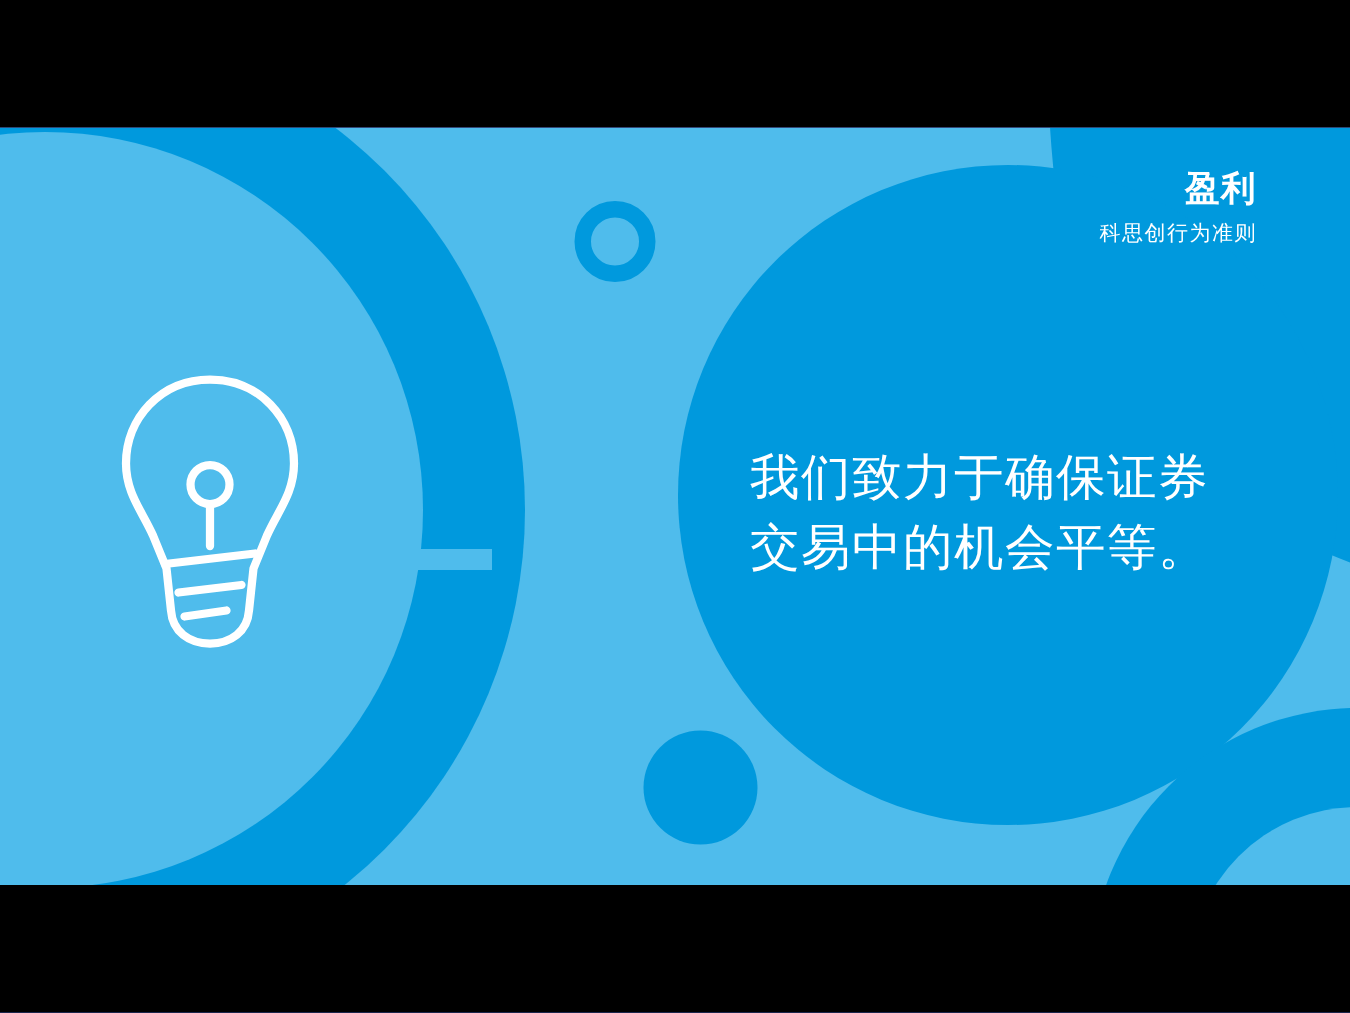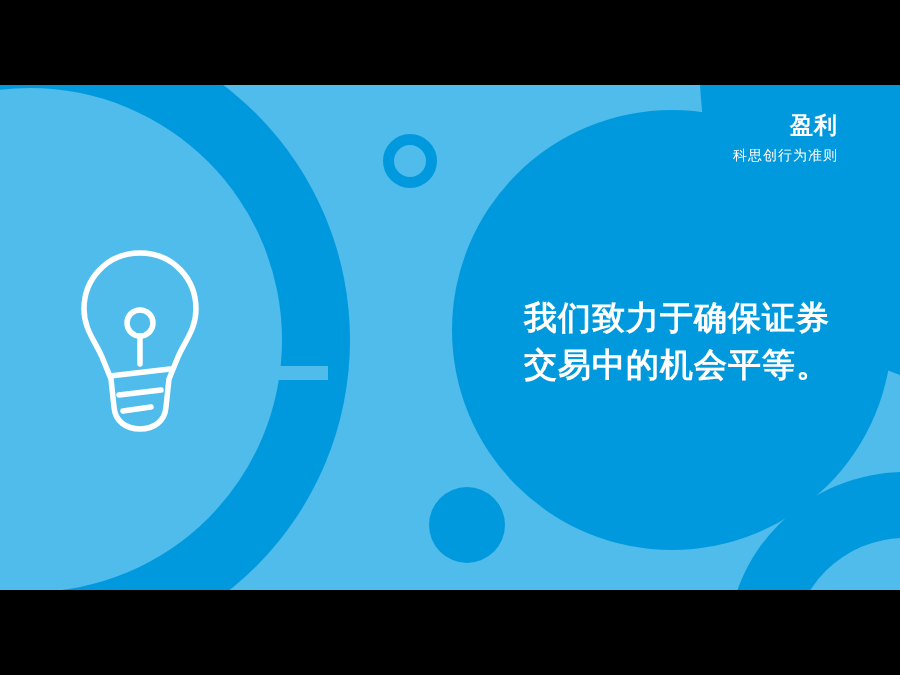--- a/index.html
+++ b/index.html
@@ -76,26 +76,26 @@
   #subtitle {
     color: #ffffff;
     font-size: 14px;
     font-weight: normal;
     line-height: 1.1;
     letter-spacing: 1px;
     margin: 0;
   }
   #body-text {
     position: absolute;
-    left: 524px;
+    left: 500px;
     top: 210px;
     width: 340px;
     color: #ffffff;
     font-size: 33px;
-    font-weight: bold;
+    font-weight: normal;
     line-height: 1.42;
     letter-spacing: 1px;
     z-index: 10;
     white-space: pre-line;
   }
 </style>
 </head>
 <body>
 
 <div id="stage">

